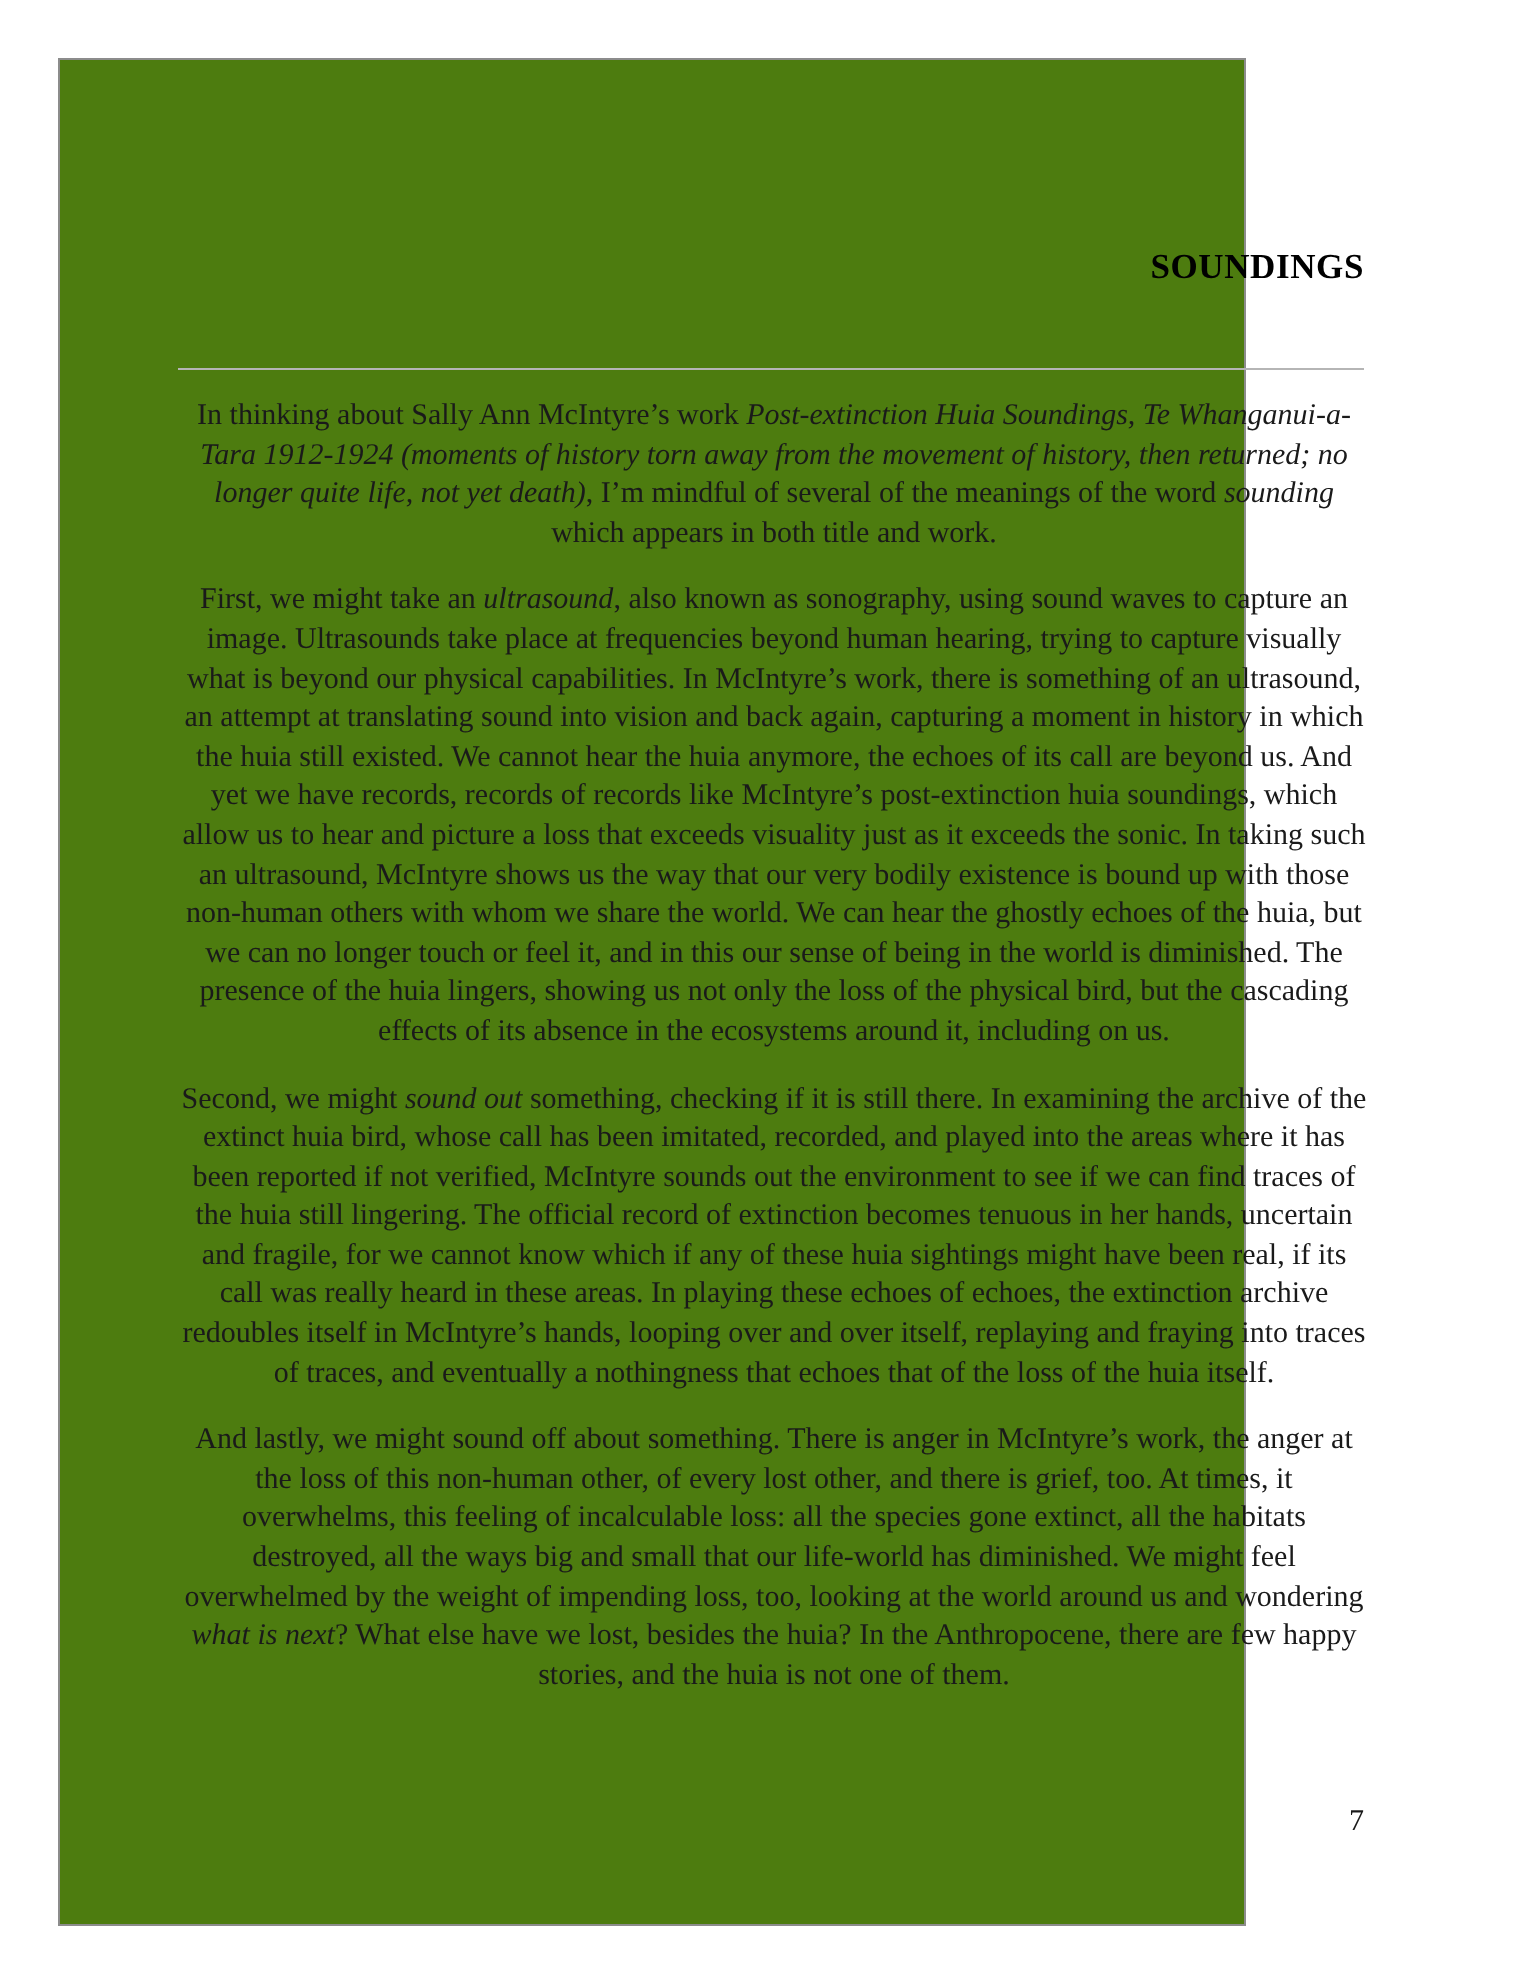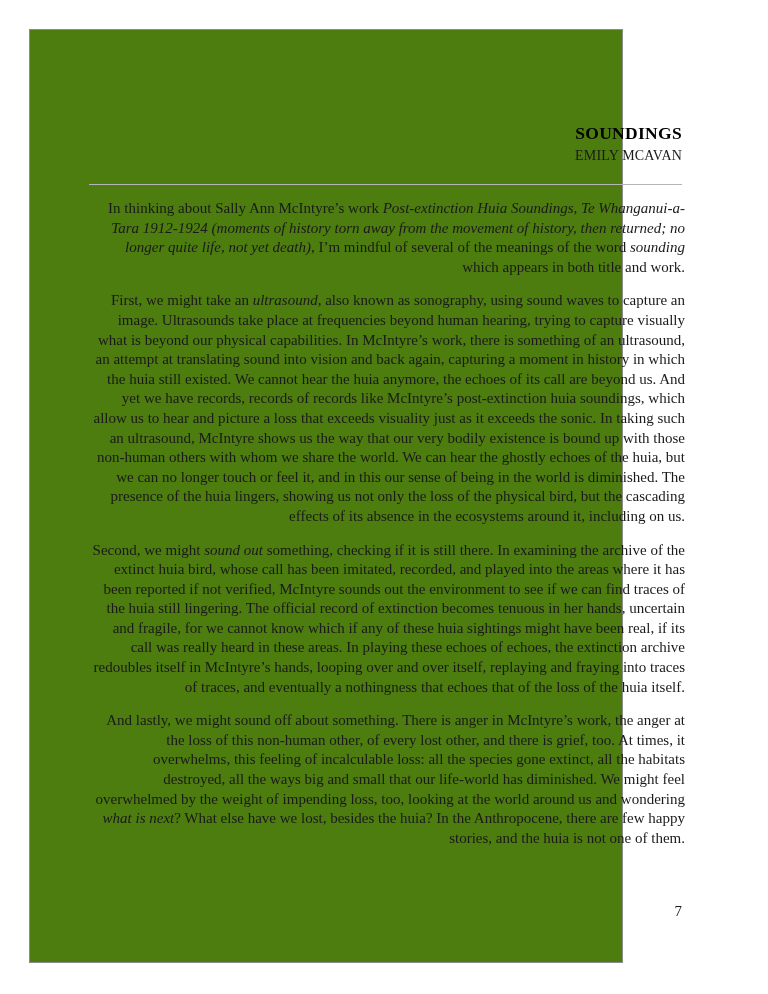--- a/index.html
+++ b/index.html
@@ -69,21 +69,21 @@
   .doc-body {
     position: absolute;
     left: 59px;
     top: 169px;
     width: 596px;
   }
   .doc-body p {
     margin: 0 0 14px 0;
     font-size: 15px;
     line-height: 19.6px;
-    text-align: right;
+    text-align: center;
     color: #1a1a1a;
     hyphens: none;
   }
   .doc-body p:last-child {
     margin-bottom: 0;
   }
   .doc-body em,
   .doc-body i {
     font-style: italic;
   }
@@ -100,21 +100,20 @@
   }
 </style>
 </head>
 <body>
 
 <div class="page-sheet">
   <div class="page-inner">
 
     <div class="doc-header">
       <h1 class="doc-title">SOUNDINGS</h1>
-      <div class="doc-author">EMILY MCAVAN</div>
     </div>
 
     <div class="header-rule"></div>
 
     <div class="doc-body">
         <p><span>In thinking about Sally Ann McIntyre’s work </span><em>Post-extinction Huia Soundings, Te Whanganui-a-Tara 1912-1924  (moments of history torn away from the movement of history, then returned; no longer quite life, not yet death)</em><span>, I’m mindful of several of the meanings of the word </span><em>sounding</em><span> which appears in both title and work.</span></p>
         <p><span>First, we might take an </span><em>ultrasound</em><span>, also known as sonography, using sound waves to capture an image. Ultrasounds take place at frequencies beyond human hearing, trying to capture visually what is beyond our physical capabilities. In McIntyre’s work, there is something of an ultrasound, an attempt at translating sound into vision and back again, capturing a moment in history in which the huia still existed. We cannot hear the huia anymore, the echoes of its call are beyond us. And yet we have records, records of records like McIntyre’s post-extinction huia soundings, which allow us to hear and picture a loss that exceeds visuality just as it exceeds the sonic. In taking such an ultrasound, McIntyre shows us the way that our very bodily existence is bound up with those non-human others with whom we share the world. We can hear the ghostly echoes of the huia, but we can no longer touch or feel it, and in this our sense of being in the world is diminished. The presence of the huia lingers, showing us not only the loss of the physical bird, but the cascading effects of its absence in the ecosystems around it, including on us.</span></p>
         <p><span>Second, we might </span><em>sound out</em><span> something, checking if it is still there. In examining the archive of the extinct huia bird, whose call has been imitated, recorded, and played into the areas where it has been reported if not verified, McIntyre sounds out the environment to see if we can find traces of the huia still lingering. The official record of extinction becomes tenuous in her hands, uncertain and fragile, for we cannot know which if any of these huia sightings might have been real, if its call was really heard in these areas. In playing these echoes of echoes, the extinction archive redoubles itself in McIntyre’s hands, looping over and over itself, replaying and fraying into traces of traces, and eventually a nothingness that echoes that of the loss of the huia itself.</span></p>
         <p><span>And lastly, we might sound off about something. There is anger in McIntyre’s work, the anger at the loss of this non-human other, of every lost other, and there is grief, too. At times, it overwhelms, this feeling of incalculable loss: all the species gone extinct, all the habitats destroyed, all the ways big and small that our life-world has diminished. We might feel overwhelmed by the weight of impending loss, too, looking at the world around us and wondering </span><em>what is next</em><span>? What else have we lost, besides the huia? In the Anthropocene, there are few happy stories, and the huia is not one of them.</span></p>
       </div>

